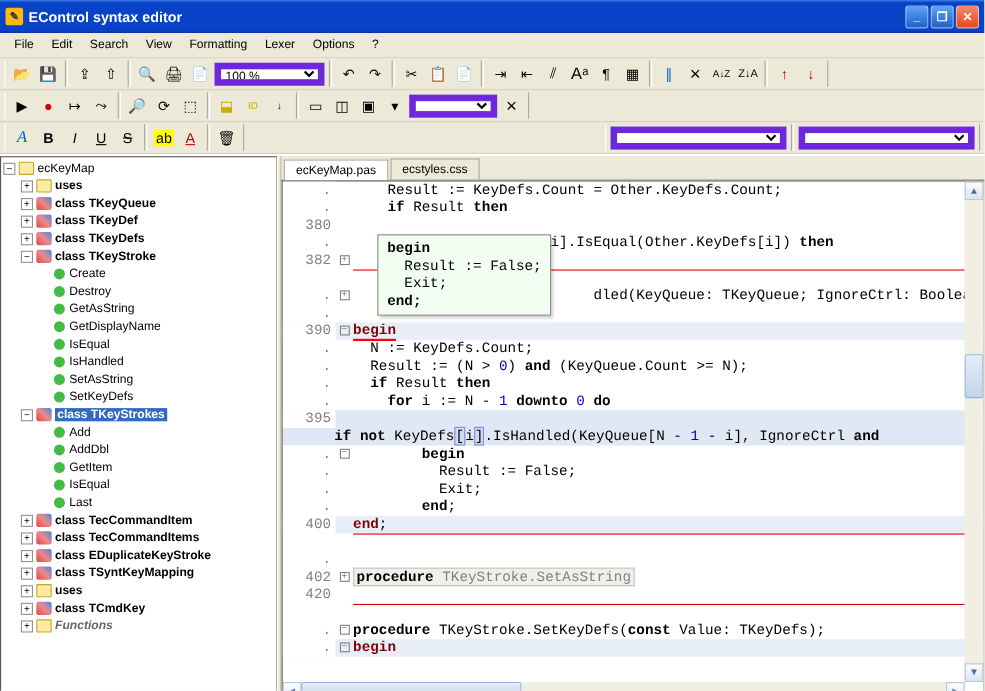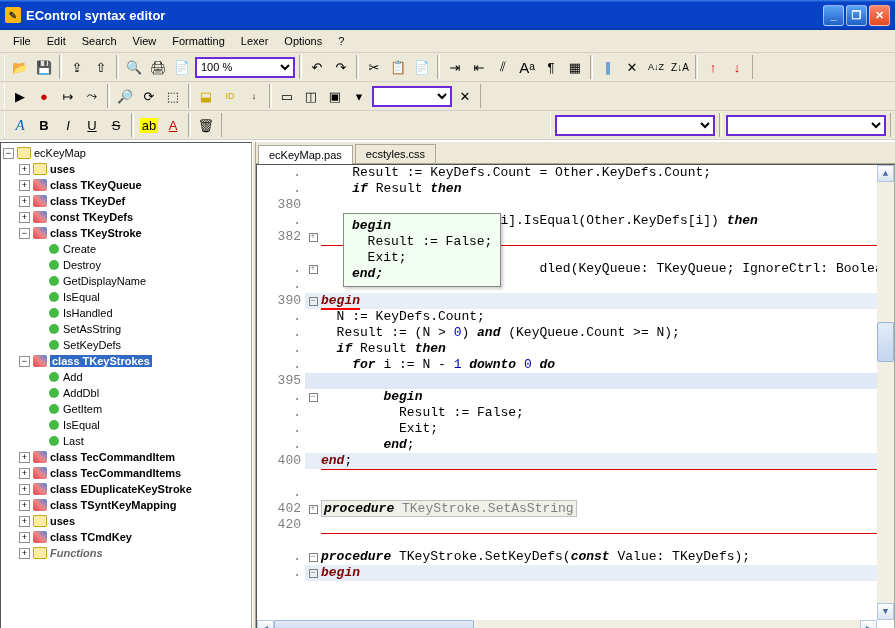--- a/index.html
+++ b/index.html
@@ -10,21 +10,21 @@
   .winbtns { display: flex; gap: 2px; }
   .winbtn { width: 21px; height: 21px; border-radius: 3px; display: flex; align-items: center; justify-content: center; color: white; font-weight: bold; font-size: 11px; border: 1px solid rgba(255,255,255,0.5); }
   .winbtn.min, .winbtn.max { background: linear-gradient(to bottom, #5aa4f7, #2060c8); }
   .winbtn.close { background: linear-gradient(to bottom, #f78768, #e14a22); }
   .menubar { background: #ece9d8; padding: 3px 6px; display: flex; gap: 2px; border-bottom: 1px solid #d4d0c8;}
   .menubar span { padding: 2px 7px; cursor: default; }
   .toolbars { background: #ece9d8; }
   .toolbar-row { display: flex; align-items: center; padding: 2px 4px; gap: 1px; border-bottom: 1px solid #d4d0c8;}
   .tbgroup { display:flex; align-items:center; border-left: 1px solid #fff; border-right:1px solid #aca899; padding: 0 4px; gap:2px; height:24px;}
   .tbtn { width: 22px; height: 22px; display: flex; align-items: center; justify-content: center; font-size: 13px; cursor: default; border: 1px solid transparent;}
-  .combo { height: 21px; border: 2px solid #6d28d9; background: white; font-size:11px; }
+  .combo { height: 21px; border: 6px solid #6d28d9; background: white; font-size:11px; }
   .combo.wide { width: 100px; }
   .combo.wider { width: 160px;}
   .main { display: flex; height: 498px; border-top: 2px solid #fff;}
   .tree { width: 252px; background: white; border: 1px inset #aca899; overflow: auto; font-size:11px; padding: 2px;}
   .tree-item { display:flex; align-items:center; height:16px; white-space:nowrap; cursor:default;}
   .expander { width:11px; height:11px; border:1px solid #919191; background:#fff; font-size:9px; line-height:8px; text-align:center; margin-right:3px; color:#000; cursor:pointer;}
   .tree-icon { width:14px; height:12px; margin-right:3px; display:inline-block;}
   .folder-icon { background:#fceba4; border:1px solid #c9a52a; border-radius:1px;}
   .class-icon { background: linear-gradient(45deg,#d44,#e88,#48d); border-radius:2px;}
   .method-icon { width:10px;height:10px; background:#4b4; border-radius:50%; margin-right:4px; margin-left:2px;}
@@ -36,21 +36,21 @@
   .tabs { display:flex; background:#ece9d8; padding: 2px 2px 0 2px; border-bottom:1px solid #aca899;}
   .tab { padding: 3px 10px; border:1px solid #aca899; border-bottom:none; background:#ece9d8; margin-right:2px; font-size:11px; cursor:default;}
   .tab.active { background:#fff; position:relative; top:1px;}
   .editor { flex:1; background:white; border:1px inset #aca899; font-family: "Courier New", monospace; font-size:13px; overflow:auto; position:relative;}
   .code-content { position:relative; padding-bottom: 10px;}
   .line { display:flex; min-height:16px; line-height:16px;}
   .gutter { width:48px; text-align:right; color:#808080; padding-right:4px; background:#fff; flex-shrink:0;}
   .fold-gutter { width:16px; flex-shrink:0; text-align:center; color:#808080; font-size:10px;}
   .foldbox { display:inline-block; width:9px; height:9px; border:1px solid #808080; line-height:7px; font-size:9px; text-align:center; cursor:pointer;}
   .code-text { white-space:pre; flex:1;}
-  .kw { color:#000; font-weight:bold;font-style:italic;}
+  .kw { color:#000; font-weight:bold;}
   .num { color:#0000c0;}
   .folded { color:#808080; border:1px solid #c0c0c0; padding: 0 2px; background:#f8f8f8;}
   .folded-proc { background:#f0f0eb;}
   .hl-line { background:#e8eef8;}
   .current-line { background:#e0e8f5;flex-direction:column;}
   .matchbracket { background:#cde; border:1px solid #88d;}
   .err-underline { border-bottom: 2px solid red;}
   .hint-popup { position:absolute; left:86px; top:48px; background:#f2fef2; border:1px solid #888; padding:4px 8px; font-family:"Courier New",monospace; font-size:13px; line-height:16px; white-space:pre; z-index:50; box-shadow: 2px 2px 3px rgba(0,0,0,0.2);}
   .scrollbar-v { position:absolute; right:0; top:0; bottom:17px; width:17px; background:#ece9d8;}
   .scrollbar-h { position:absolute; bottom:0; left:0; right:17px; height:17px; background:#ece9d8; display:flex;}
@@ -210,34 +210,38 @@
         <span class="tree-label bold">class TKeyQueue</span>
       </div>
     <div class="tree-item" style="padding-left:16px">
         <span class="expander">+</span>
         <span class="tree-icon class-icon"></span>
         <span class="tree-label bold">class TKeyDef</span>
       </div>
     <div class="tree-item" style="padding-left:16px">
         <span class="expander">+</span>
         <span class="tree-icon class-icon"></span>
-        <span class="tree-label bold">const TKeyDefs</span>
+        <span class="tree-label bold">class TKeyDefs</span>
       </div>
     <div class="tree-item" style="padding-left:16px">
         <span class="expander">−</span>
         <span class="tree-icon class-icon"></span>
         <span class="tree-label bold">class TKeyStroke</span>
       </div>
     <div class="tree-item" style="padding-left:44px">
         <span class="method-icon"></span>
         <span class="tree-label">Create</span>
       </div>
     <div class="tree-item" style="padding-left:44px">
         <span class="method-icon"></span>
         <span class="tree-label">Destroy</span>
+      </div>
+    <div class="tree-item" style="padding-left:44px">
+        <span class="method-icon"></span>
+        <span class="tree-label">GetAsString</span>
       </div>
     <div class="tree-item" style="padding-left:44px">
         <span class="method-icon"></span>
         <span class="tree-label">GetDisplayName</span>
       </div>
     <div class="tree-item" style="padding-left:44px">
         <span class="method-icon"></span>
         <span class="tree-label">IsEqual</span>
       </div>
     <div class="tree-item" style="padding-left:44px">
@@ -382,20 +386,21 @@
             <span class="code-text">  <span class="kw">if</span><span> Result </span><span class="kw">then</span></span>
           </div>
         <div class="line">
             <span class="gutter">.</span>
             <span class="fold-gutter"></span>
             <span class="code-text">    <span class="kw">for</span><span> i := N - </span><span class="num">1</span><span class="kw"> downto </span><span class="num">0</span><span class="kw"> do</span></span>
           </div>
         <div class="line current-line">
             <span class="gutter">395</span>
             <span class="fold-gutter"></span>
+            <span class="code-text">      <span class="kw">if not</span><span> KeyDefs</span><span class="matchbracket">[</span><span>i</span><span class="matchbracket">]</span><span>.IsHandled(KeyQueue[N - </span><span class="num">1</span><span> - i], IgnoreCtrl </span><span class="kw">and</span></span>
           </div>
         <div class="line">
             <span class="gutter">.</span>
             <span class="fold-gutter"><span class="foldbox">−</span></span>
             <span class="code-text">        <span class="kw">begin</span></span>
           </div>
         <div class="line">
             <span class="gutter">.</span>
             <span class="fold-gutter"></span>
             <span class="code-text">          Result := False;</span>

